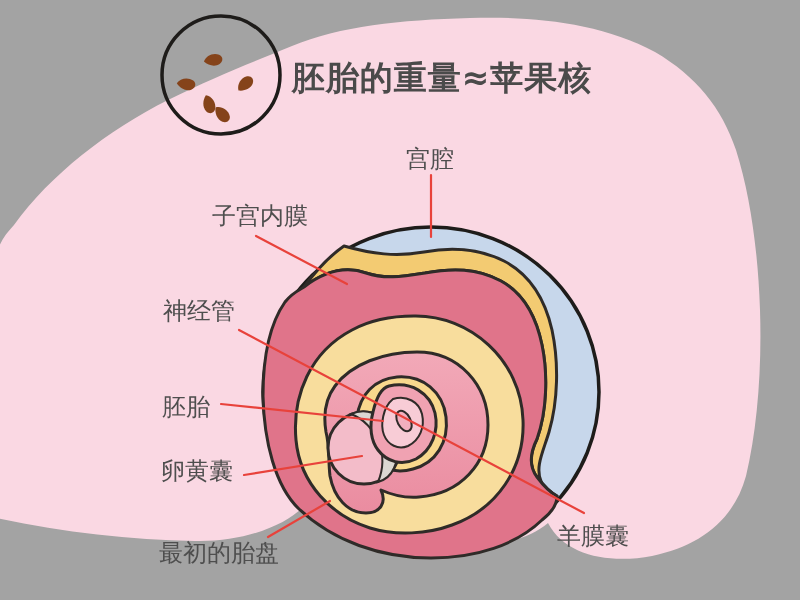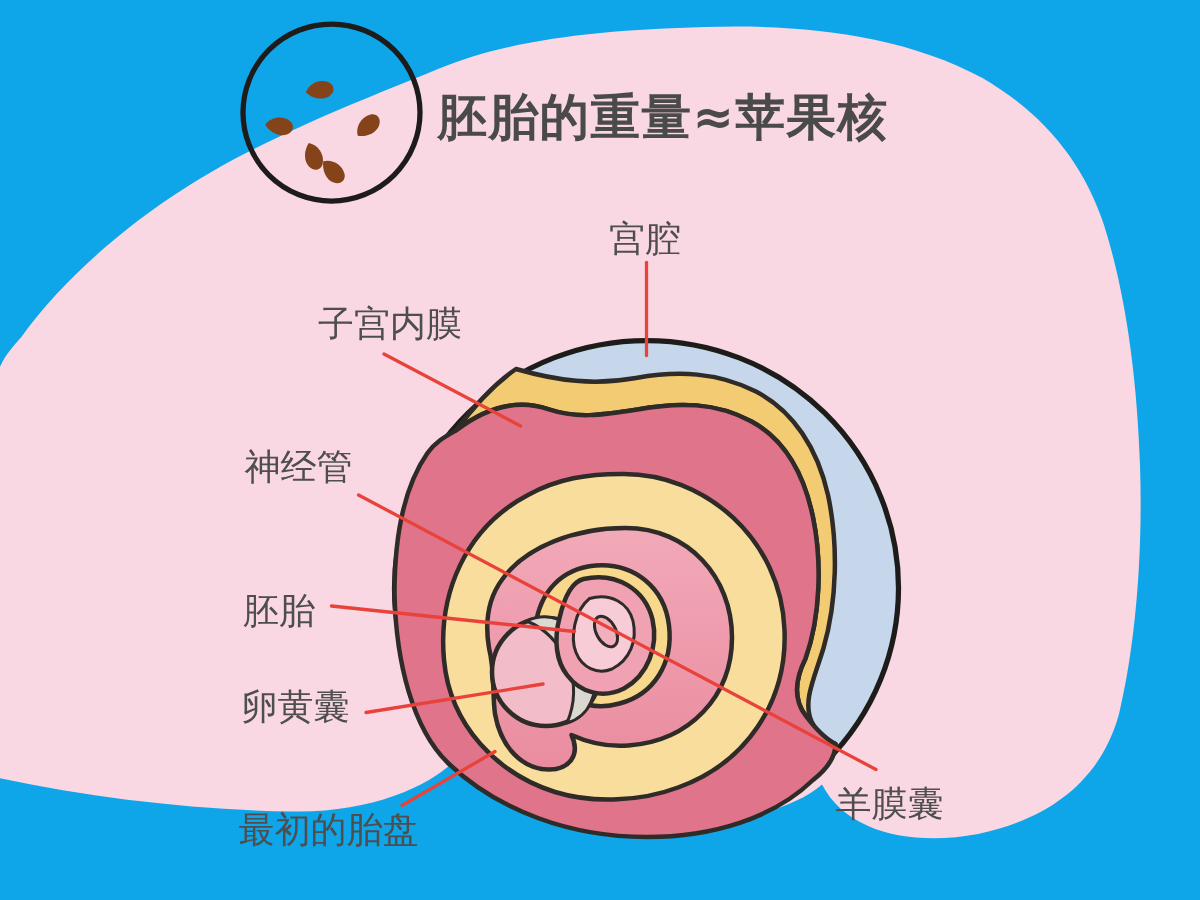--- a/index.html
+++ b/index.html
@@ -1,16 +1,16 @@
 <!DOCTYPE html>
 <html><head>
 <meta charset="utf-8">
 <style>
   html,body{margin:0;padding:0;background:#ffffff;}
-  .stage{position:relative;width:800px;height:600px;overflow:hidden;background:#0ea5e9;}
+  .stage{position:relative;width:800px;height:600px;overflow:hidden;background:#a3a3a3;}
   svg{position:absolute;left:0;top:0;display:block;}
   .outline{stroke:#2F2B28;stroke-width:3;stroke-linejoin:round;}
   .outline-thick{stroke:#1E1C1A;stroke-width:3.5;}
   .thin{stroke:#2F2B28;stroke-width:2;}
   .leader{stroke:#E8423B;stroke-width:2.2;fill:none;stroke-linecap:round;}
   .label{font-family:"DejaVu Sans","Liberation Sans",sans-serif;font-size:24px;font-weight:500;
          fill:#4E4E4E;text-anchor:middle;}
   .title{font-family:"DejaVu Sans","Liberation Sans",sans-serif;font-size:33px;font-weight:600;
          fill:#4A4A4A;text-anchor:middle;letter-spacing:1px;}
 </style>

